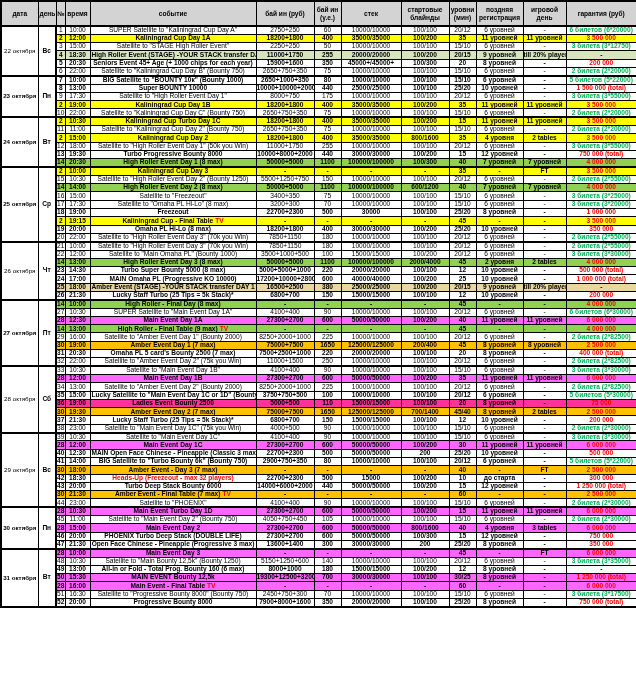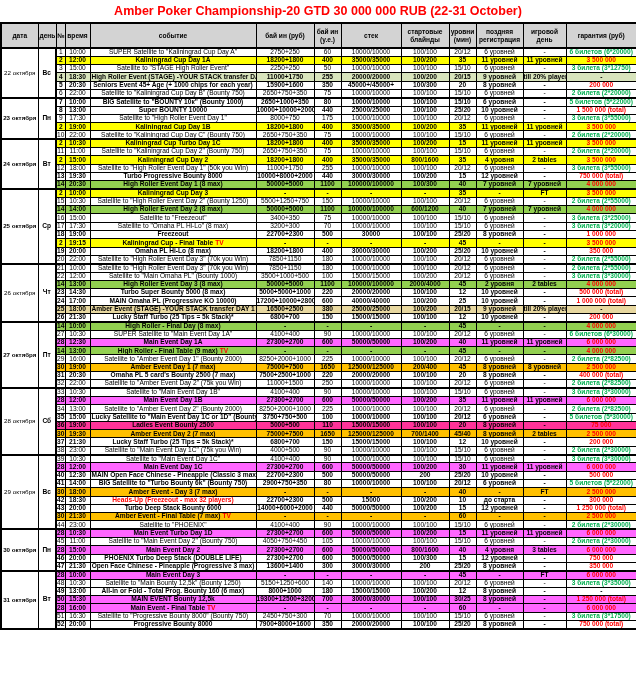--- a/index.html
+++ b/index.html
@@ -17,21 +17,20 @@
   td.date-cell{font-size:6.2px;background:#fff}
   td.day-cell{font-weight:bold;font-size:6.6px;background:#fff;border-right:2px solid #000}
   td.g{font-weight:bold}
   .tv{font-weight:bold;margin-left:2px}
   .ev{padding:0 1px}
 </style>
 </head>
 <body>
 
 <div class="page">
-  <div class="title" style="color: rgb(255, 0, 0);">Amber Poker Championship-20  GTD 30 000 000 RUB (22-31 October)</div>
   <table>
     <colgroup>
       <col style="width:37px">
         <col style="width:18px">
         <col style="width:9px">
         <col style="width:25px">
       <col style="width:166px">
         <col style="width:58px">
         <col style="width:27px">
         <col style="width:60px">

